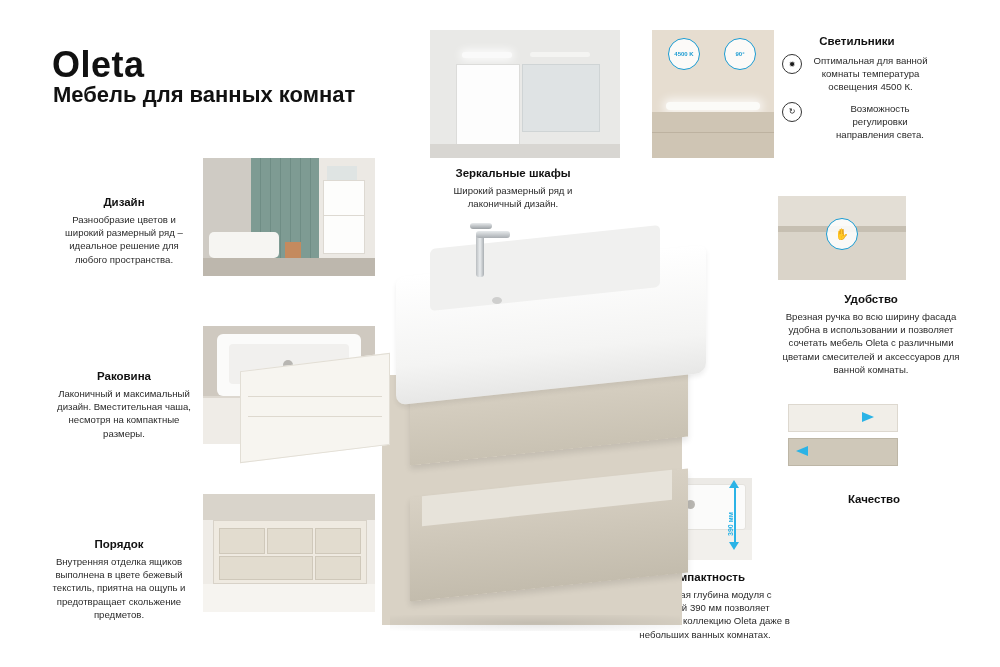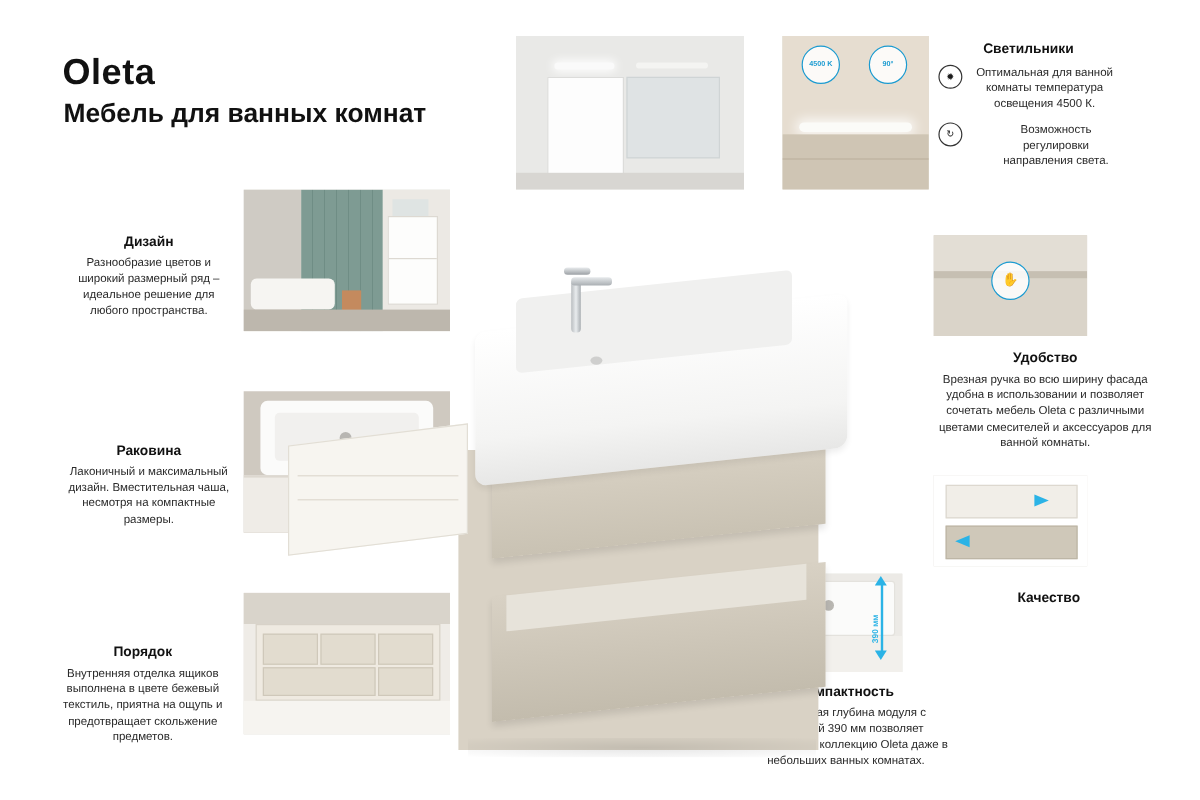--- a/index.html
+++ b/index.html
@@ -19,21 +19,21 @@
     position: absolute;
     left: 0; top: 0;
     width: 1000px; height: 667px;
     background: #ffffff;
   }
 
   
   .brand-title {
     position: absolute;
     left: 52px; top: 44px;
-    font-size: 30px;
+    font-size: 36px;
     font-weight: bold;
     letter-spacing: 0.5px;
     color: #111111;
   }
   .brand-sub {
     position: absolute;
     left: 53px; top: 82px;
     font-size: 22px;
     font-weight: bold;
     color: #111111;
@@ -291,20 +291,24 @@
   </div>
 
   <div class="photo ph-mirror">
     <div class="bg"></div>
     <div class="lamp1"></div>
     <div class="lamp2"></div>
     <div class="cabbody"></div>
     <div class="mirrorpane"></div>
     <div class="counter"></div>
   </div>
+  <div class="block ta-left" style="left:428px; top:166px; width:170px;">
+    <p class="blk-title">Зеркальные шкафы</p>
+    <p class="blk-body">Широкий размерный ряд и лаконичный дизайн.</p>
+  </div>
 
   <div class="photo ph-light">
     <div class="bg"></div>
     <div class="wall"></div>
     <div class="tube"></div>
     <div class="door"></div>
     <div class="doorline"></div>
     <div class="badge-circ" style="left:16px; top:8px;">4500 K</div>
     <div class="badge-circ" style="left:72px; top:8px;">90°</div>
   </div>

